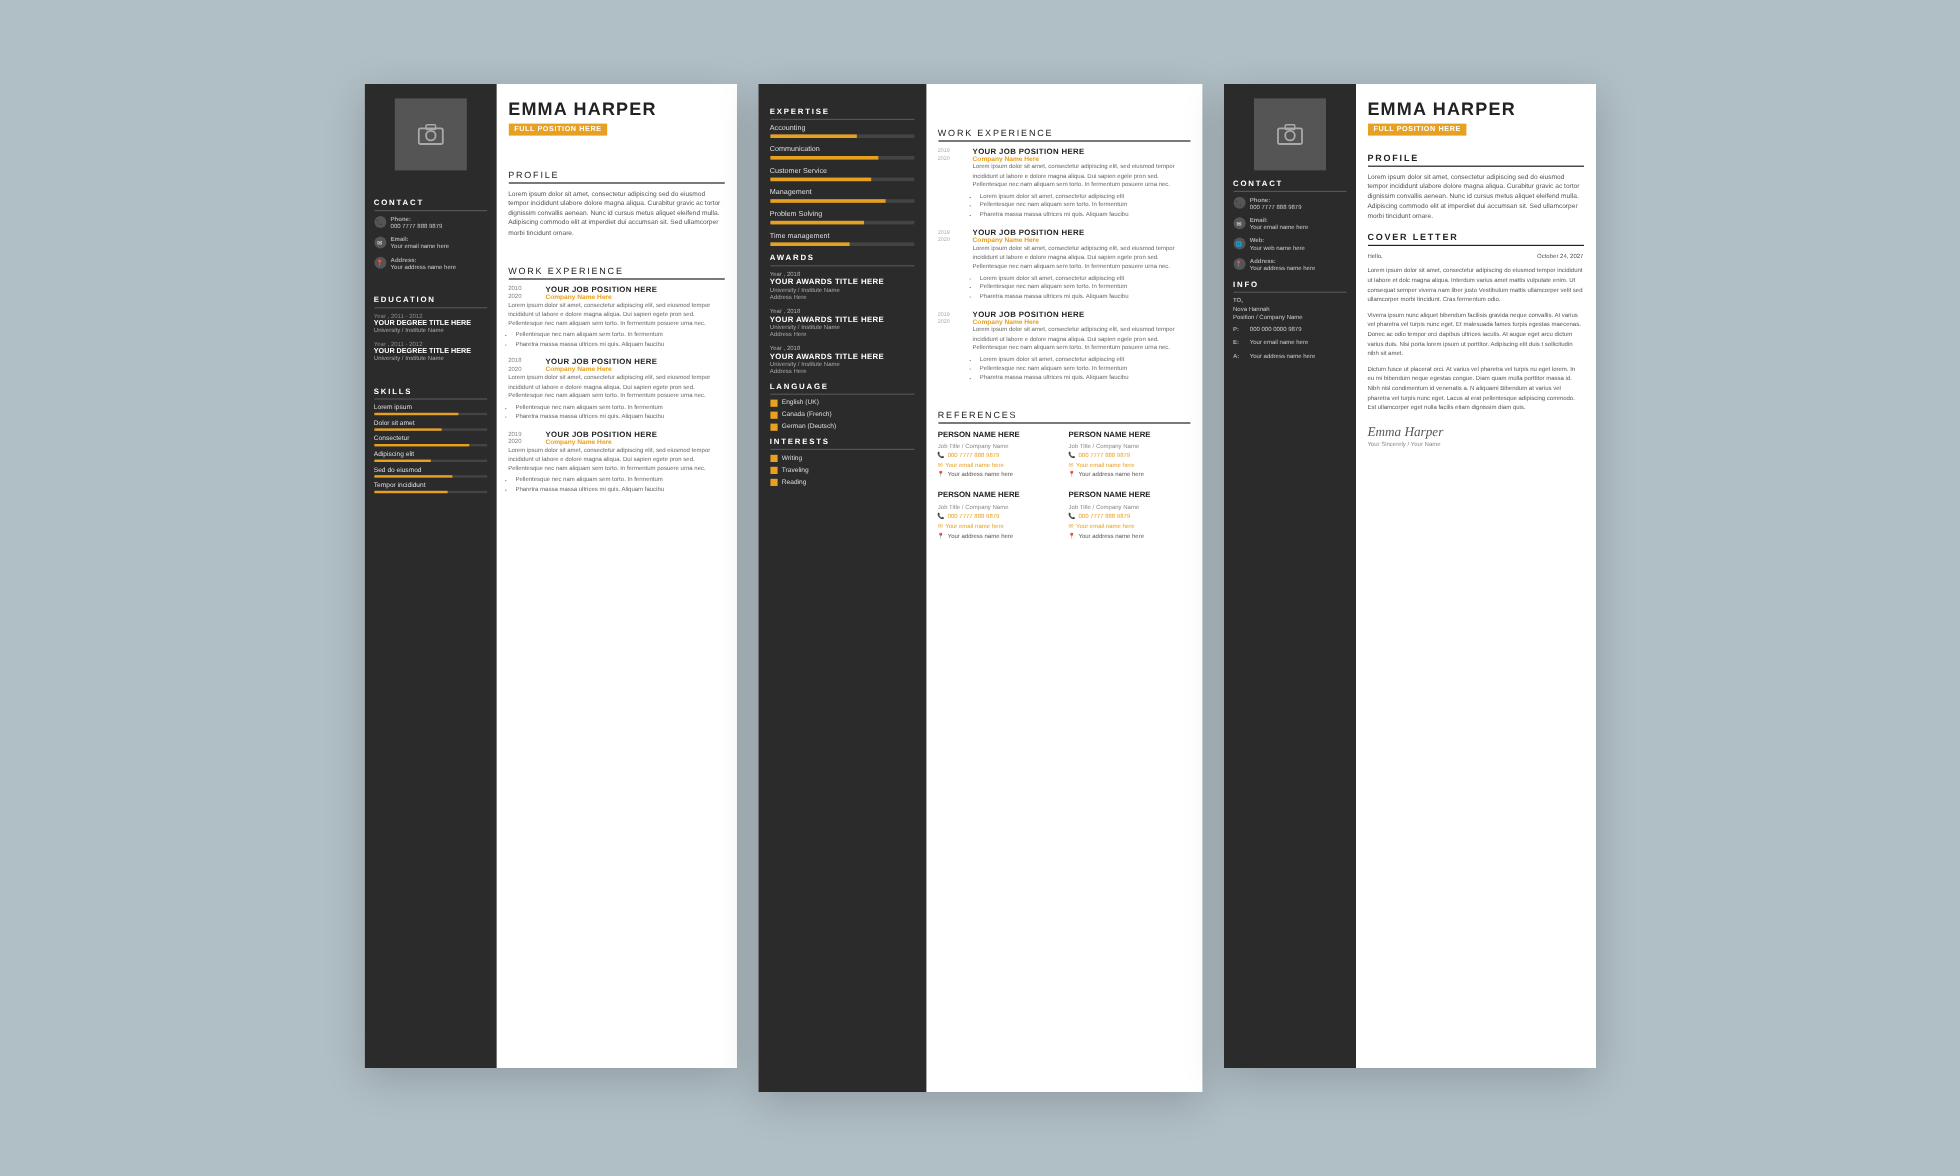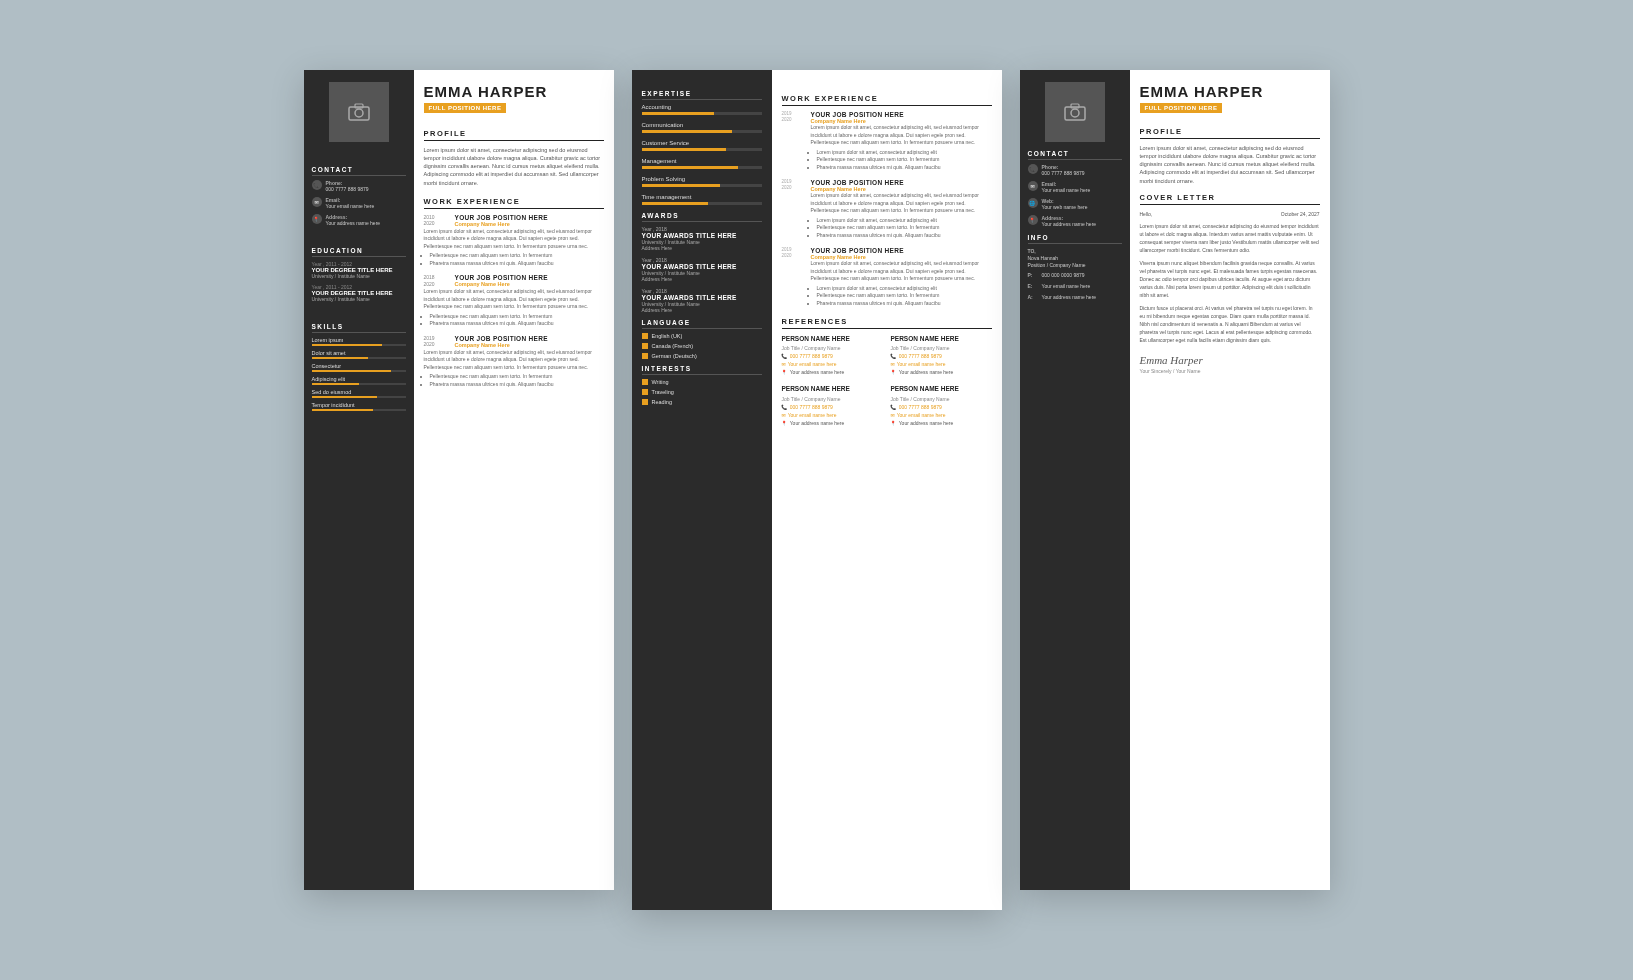--- a/index.html
+++ b/index.html
@@ -69,28 +69,28 @@
       font-size: 6px;
       font-weight: 700;
       padding: 2px 5px;
       display: inline-block;
       margin-bottom: 6px;
       text-transform: uppercase;
       letter-spacing: 0.5px;
     }
     .section-title {
       font-size: 7.5px;
-      font-weight: 700;
+      font-weight: 400;
       letter-spacing: 1.5px;
       color: #222;
       text-transform: uppercase;
       border-bottom: 1.5px solid #222;
       padding-bottom: 2px;
       margin-bottom: 5px;
-      margin-top: 10px;
+      margin-top: 22px;
     }
     .sidebar-section-title {
       font-size: 6.5px;
       font-weight: 800;
       letter-spacing: 1.5px;
       color: #fff;
       text-transform: uppercase;
       border-bottom: 1px solid #555;
       padding-bottom: 2px;
       margin-bottom: 4px;

